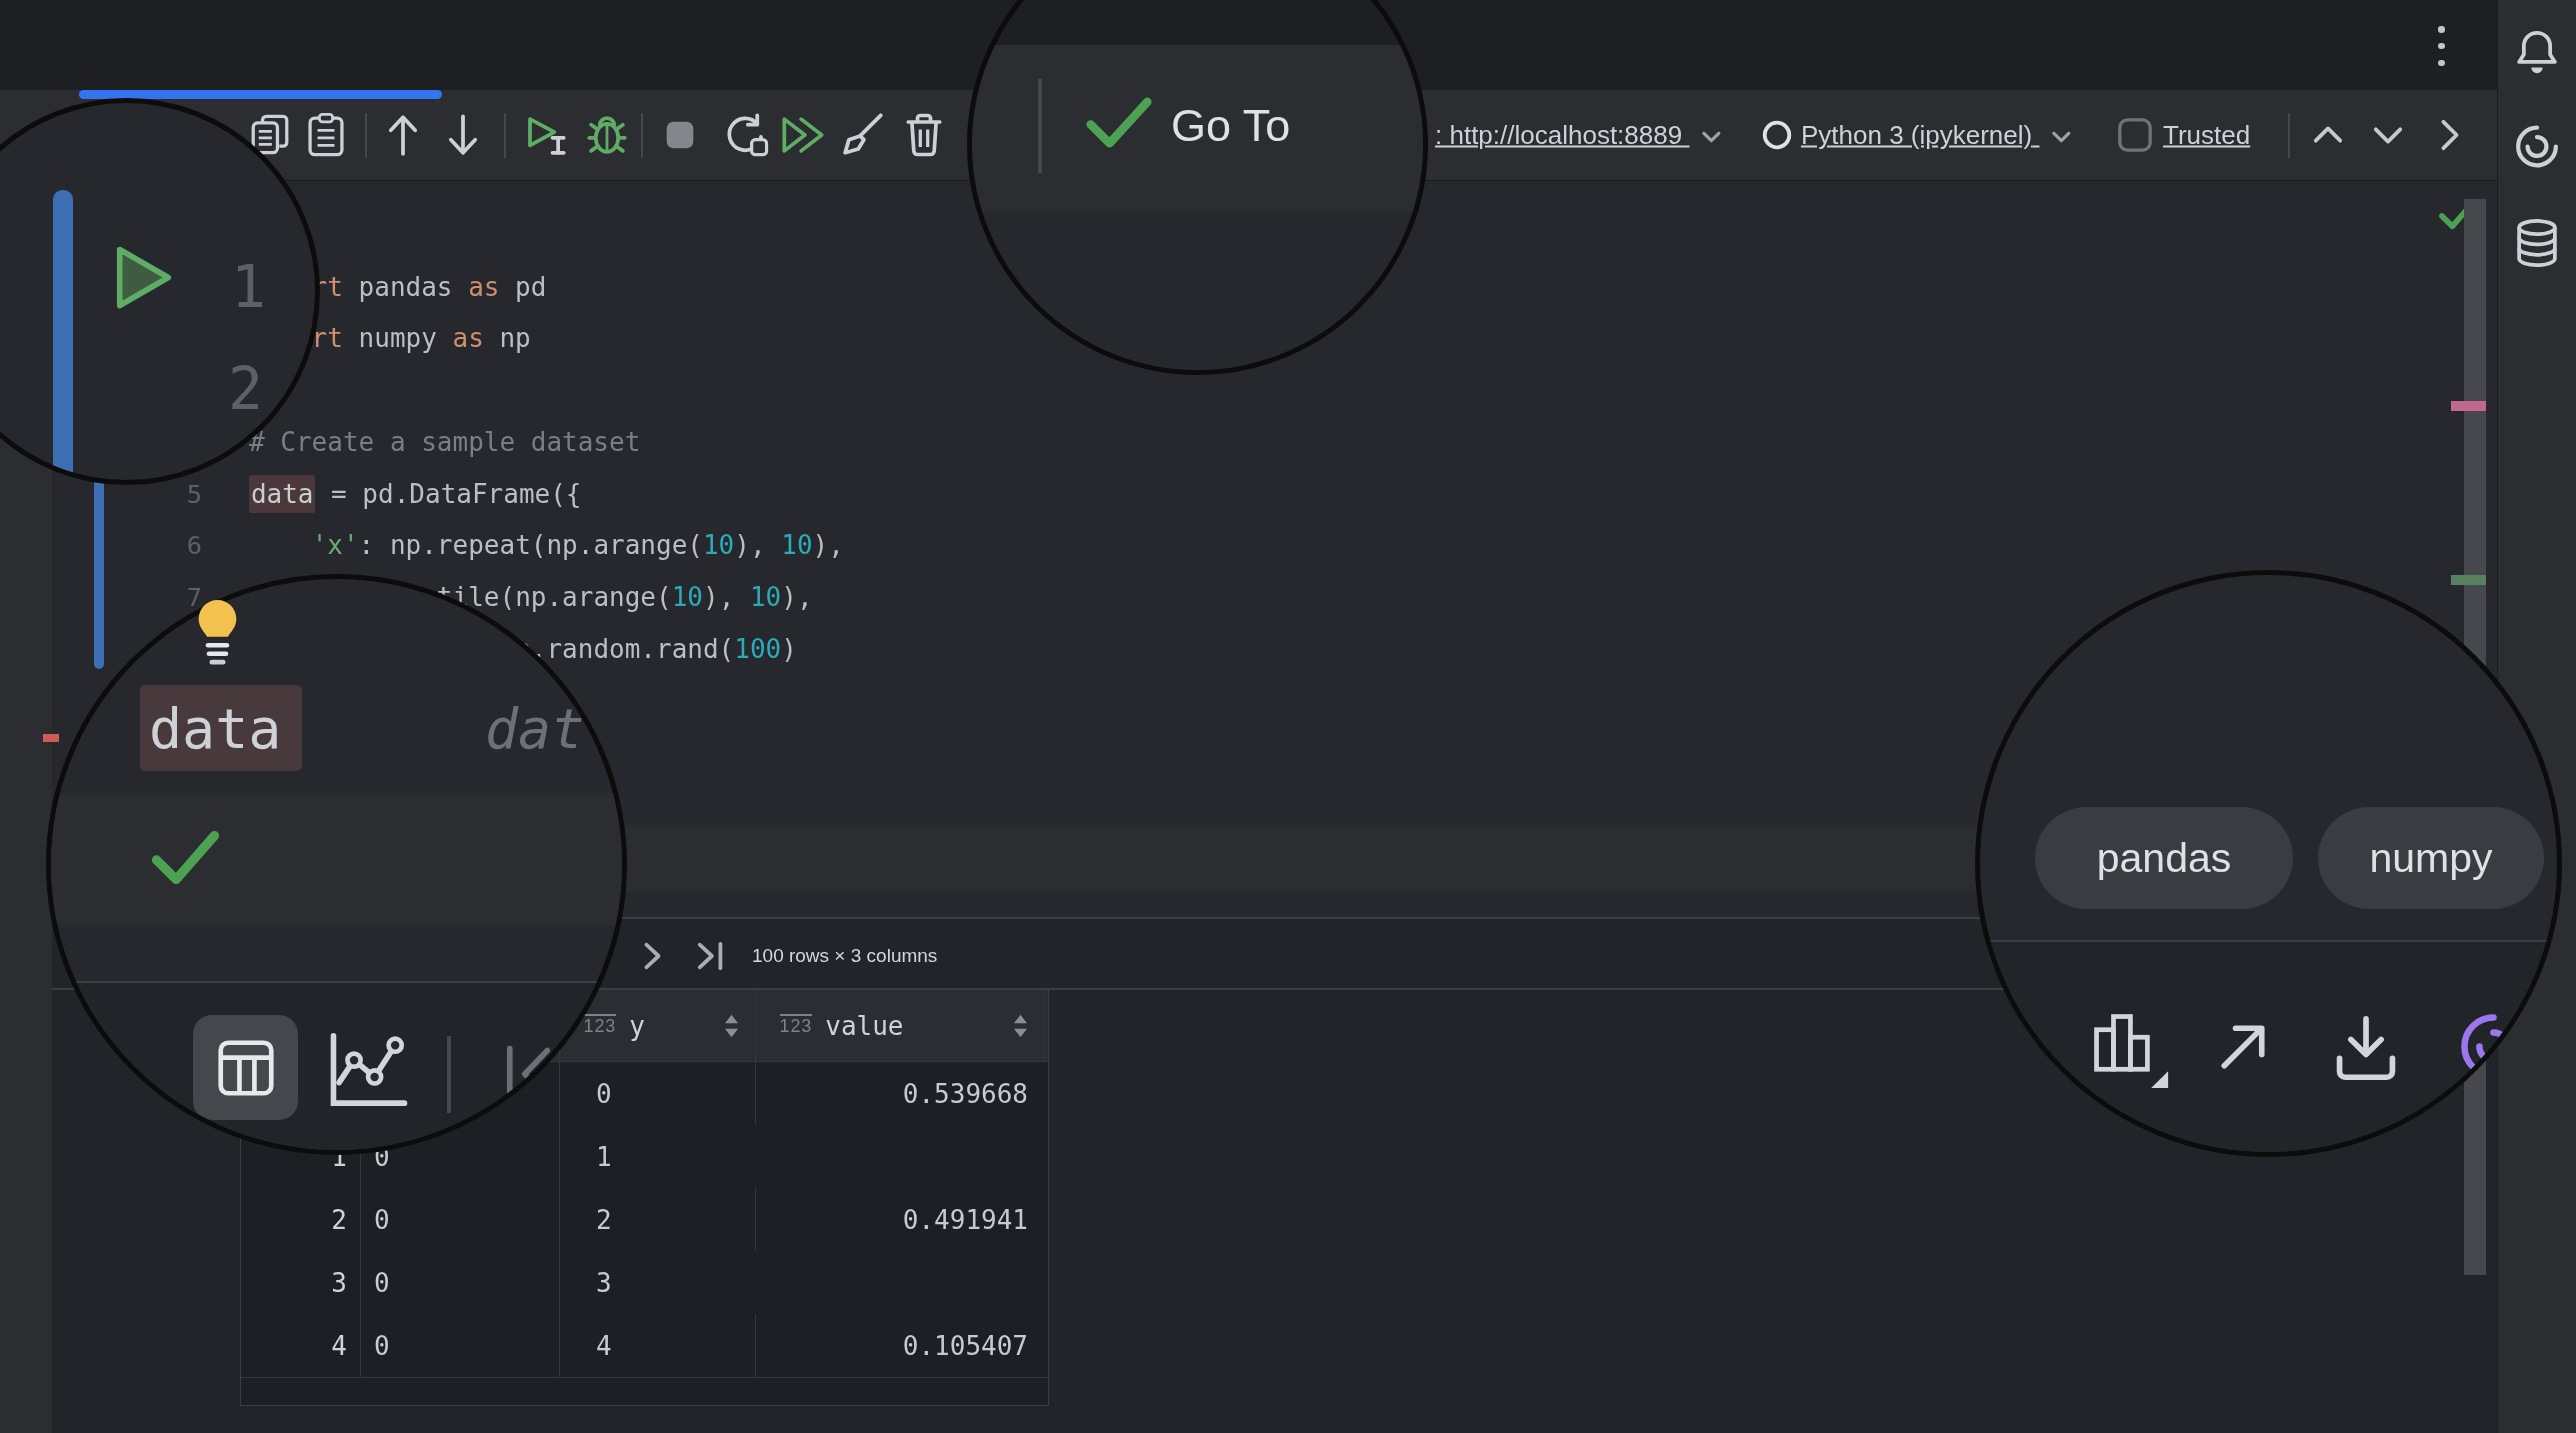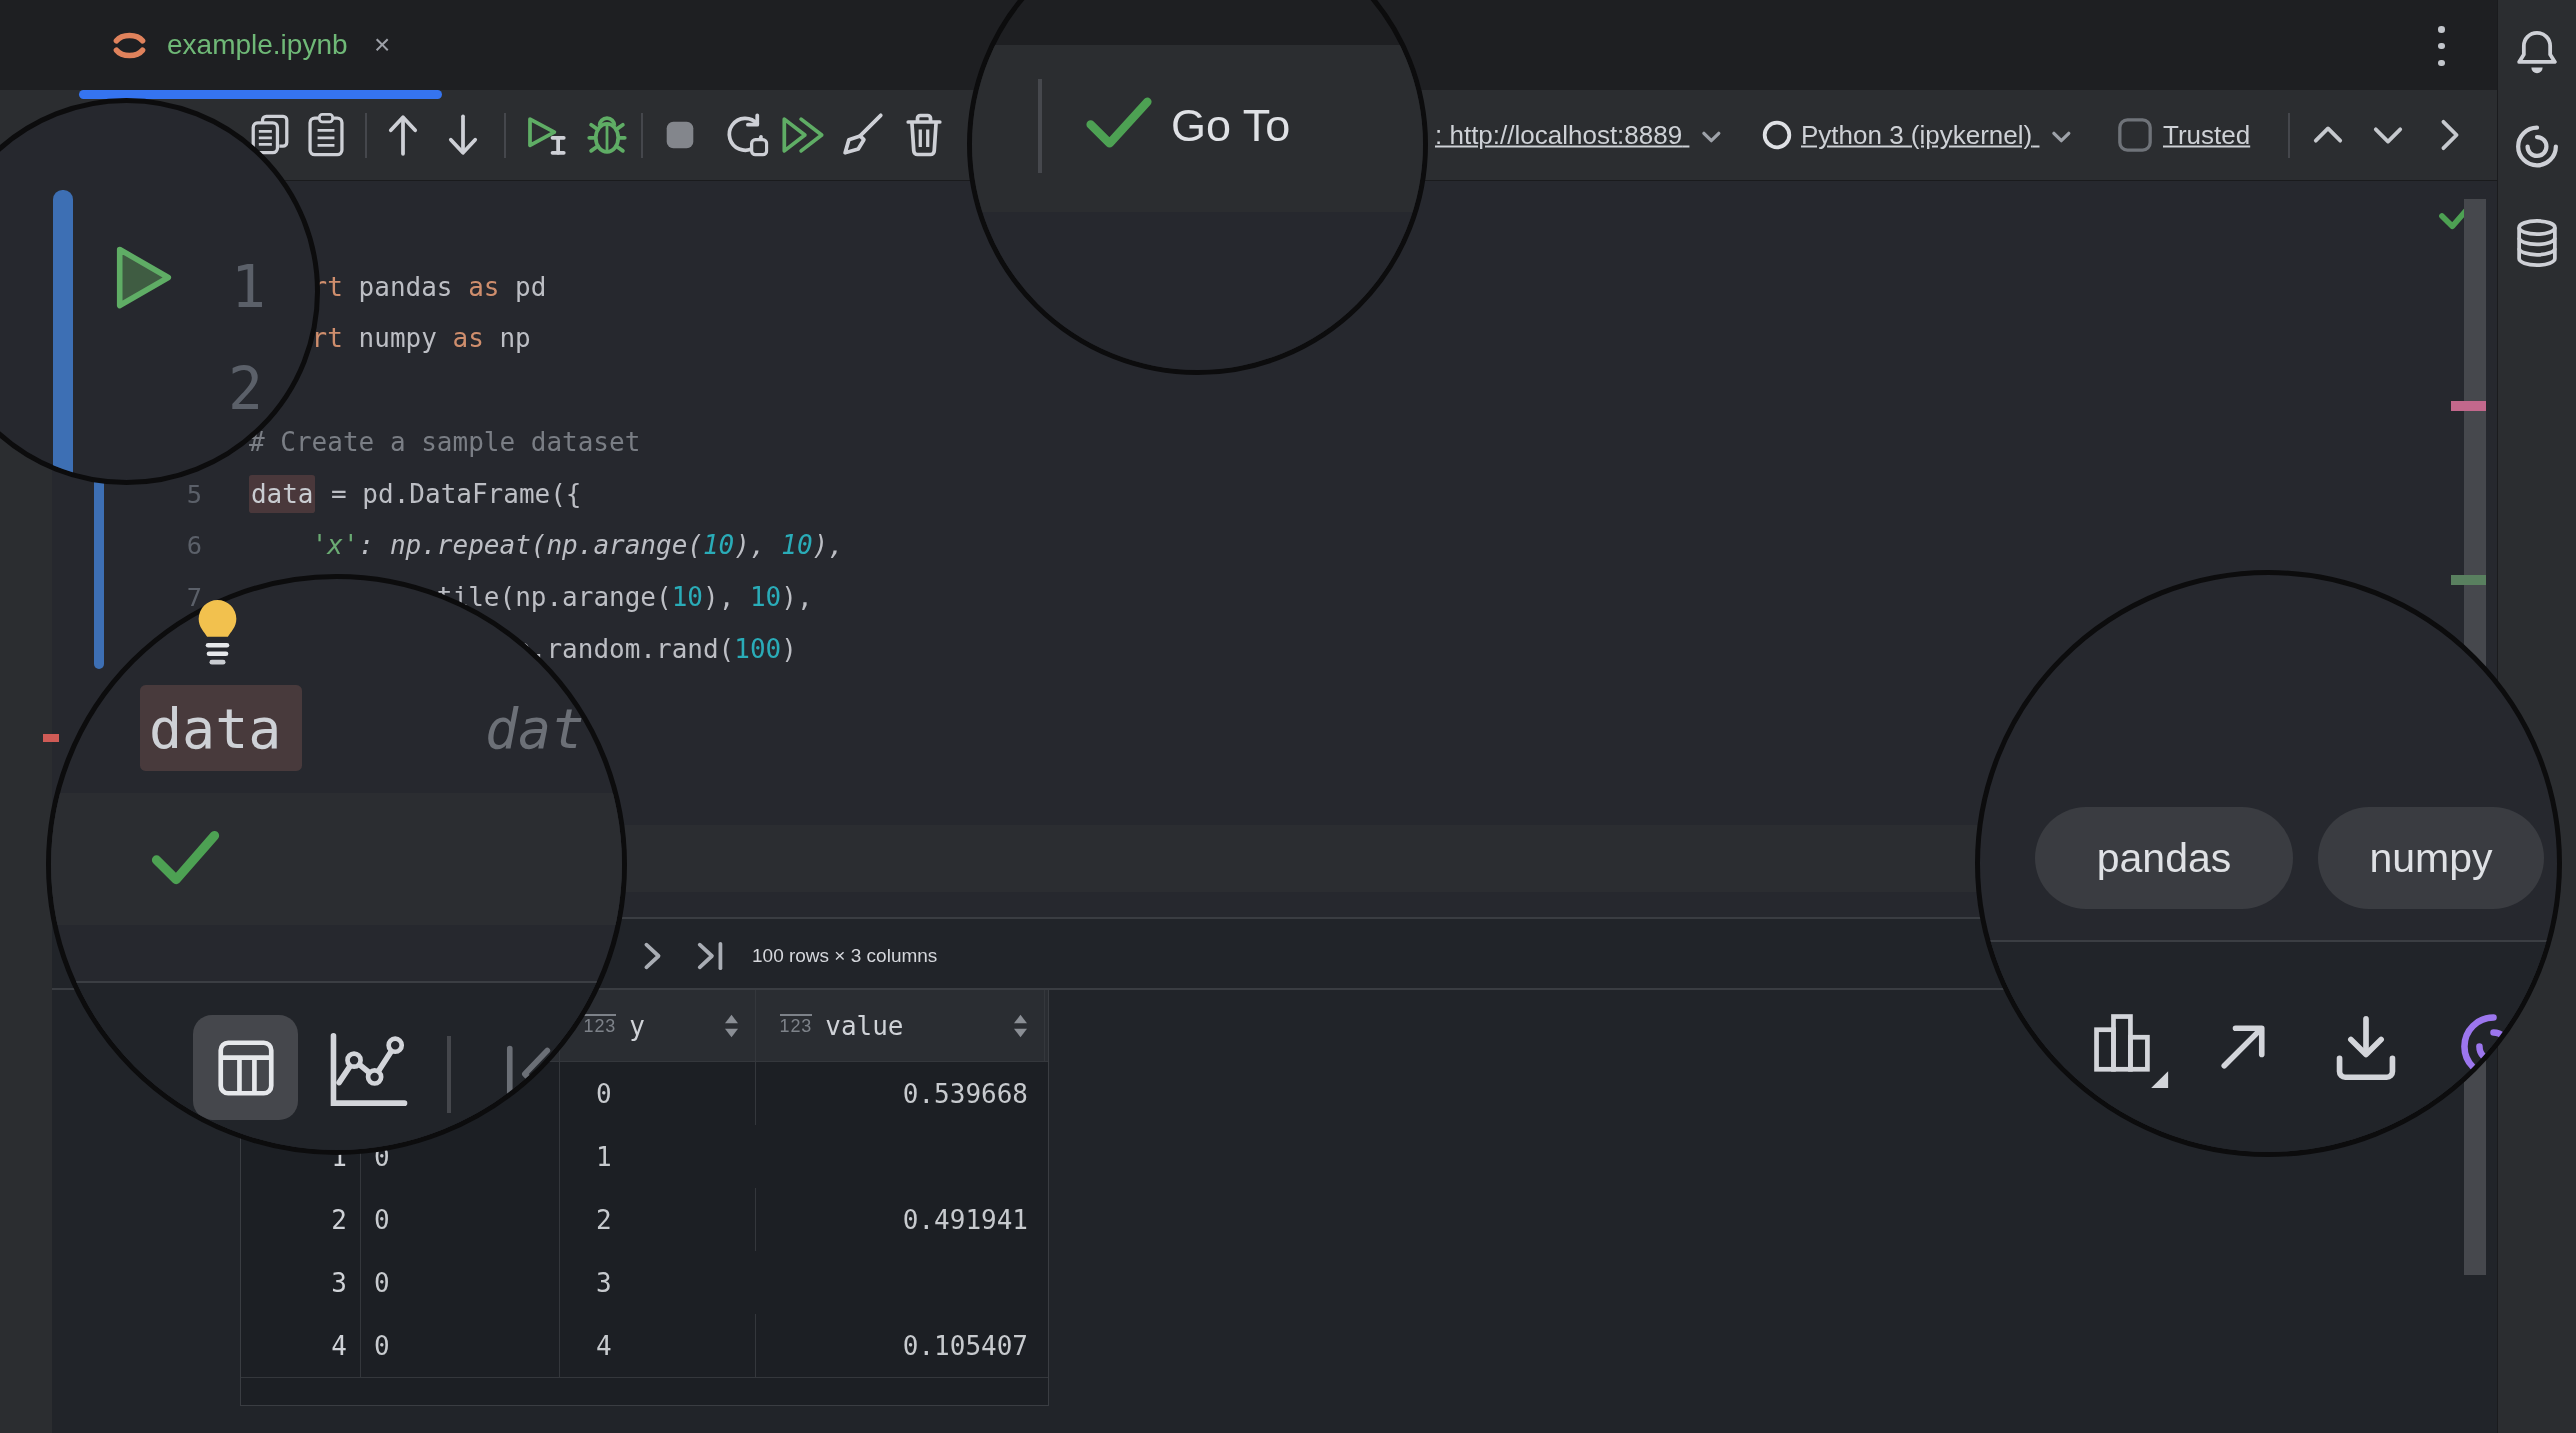--- a/index.html
+++ b/index.html
@@ -89,21 +89,21 @@
   <div id="gutter-nums">
       <div class="gutter-num" style="left: 146px; top: 494px;">5</div>
       <div class="gutter-num" style="left: 146px; top: 545px;">6</div>
       <div class="gutter-num" style="left: 146px; top: 597px;">7</div>
     </div>
   <div id="code-lines">
       <div class="code-line" style="top: 287px;"><span class="tk-kw">import</span><span class="tk-id"> pandas </span><span class="tk-kw">as</span><span class="tk-id"> pd</span></div>
       <div class="code-line" style="top: 338px;"><span class="tk-kw">import</span><span class="tk-id"> numpy </span><span class="tk-kw">as</span><span class="tk-id"> np</span></div>
       <div class="code-line" style="top: 442px;"><span class="tk-com"># Create a sample dataset</span></div>
       <div class="code-line" style="top: 494px;"><span class="tk-hl">data</span><span class="tk-id"> = pd.DataFrame({</span></div>
-      <div class="code-line" style="top: 545px; font-style: italic;"><span class="tk-id">    </span><span class="tk-str">'x'</span><span class="tk-id">: np.repeat(np.arange(</span><span class="tk-num">10</span><span class="tk-id">), </span><span class="tk-num">10</span><span class="tk-id">),</span></div>
+      <div class="code-line" style="top: 545px;"><span class="tk-id">    </span><span class="tk-str">'x'</span><span class="tk-id">: np.repeat(np.arange(</span><span class="tk-num">10</span><span class="tk-id">), </span><span class="tk-num">10</span><span class="tk-id">),</span></div>
       <div class="code-line" style="top: 597px;"><span class="tk-id">    </span><span class="tk-str">'y'</span><span class="tk-id">: np.tile(np.arange(</span><span class="tk-num">10</span><span class="tk-id">), </span><span class="tk-num">10</span><span class="tk-id">),</span></div>
       <div class="code-line" style="top: 649px;"><span class="tk-id">    </span><span class="tk-str">'value'</span><span class="tk-id">:    np.random.rand(</span><span class="tk-num">100</span><span class="tk-id">)</span></div>
     </div>
 
   <div class="abs" style="left:43px;top:734px;width:16px;height:7.5px;background:#cf5b56;z-index:2;"></div>
 
   <svg class="abs exec-check" width="38" height="32" viewBox="0 0 40 34">
     <polyline points="4,18 15,29 36,5" fill="none" stroke="#4da153" stroke-width="6" stroke-linecap="round" stroke-linejoin="round"></polyline>
   </svg>
 
@@ -173,28 +173,20 @@
         </div>
       </div>
     <div class="dt-foot"></div>
   </div>
 
   <div class="abs scrollthumb"></div>
   <div class="mark" style="top:401px;background:#c2688c;"></div>
   <div class="mark" style="top:575px;background:#59805f;"></div>
 
   <div class="abs tabbar">
-    <div class="tab">
-      <svg width="41" height="41" viewBox="0 0 44 44">
-        <path d="M8 17 A 16 11 0 0 1 36 17" fill="none" stroke="#e0825c" stroke-width="6" stroke-linecap="round"></path>
-        <path d="M36 27 A 16 11 0 0 1 8 27" fill="none" stroke="#e0825c" stroke-width="6" stroke-linecap="round"></path>
-      </svg>
-      <span class="tab-label">example.ipynb</span>
-      <span class="tab-close">×</span>
-    </div>
     <div class="kebab">
         <i></i>
         <i></i>
         <i></i>
       </div>
   </div>
   <div class="tab-underline" style="z-index:11;"></div>
 
   <div class="abs toolbar">
 

